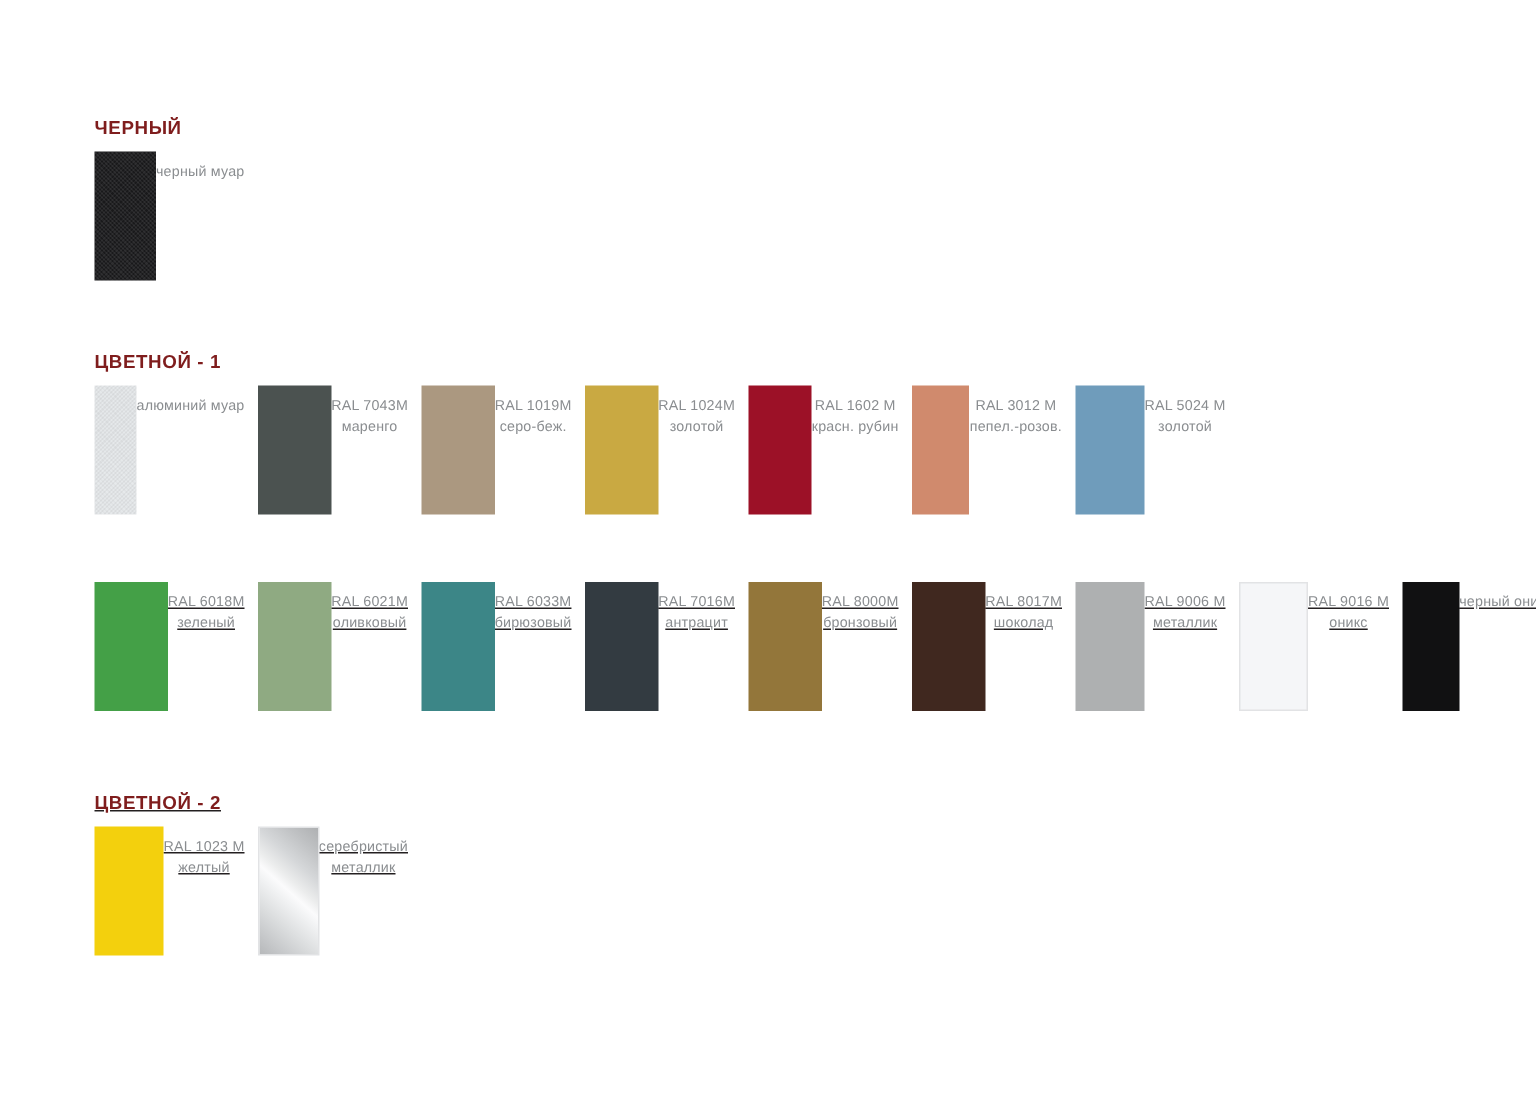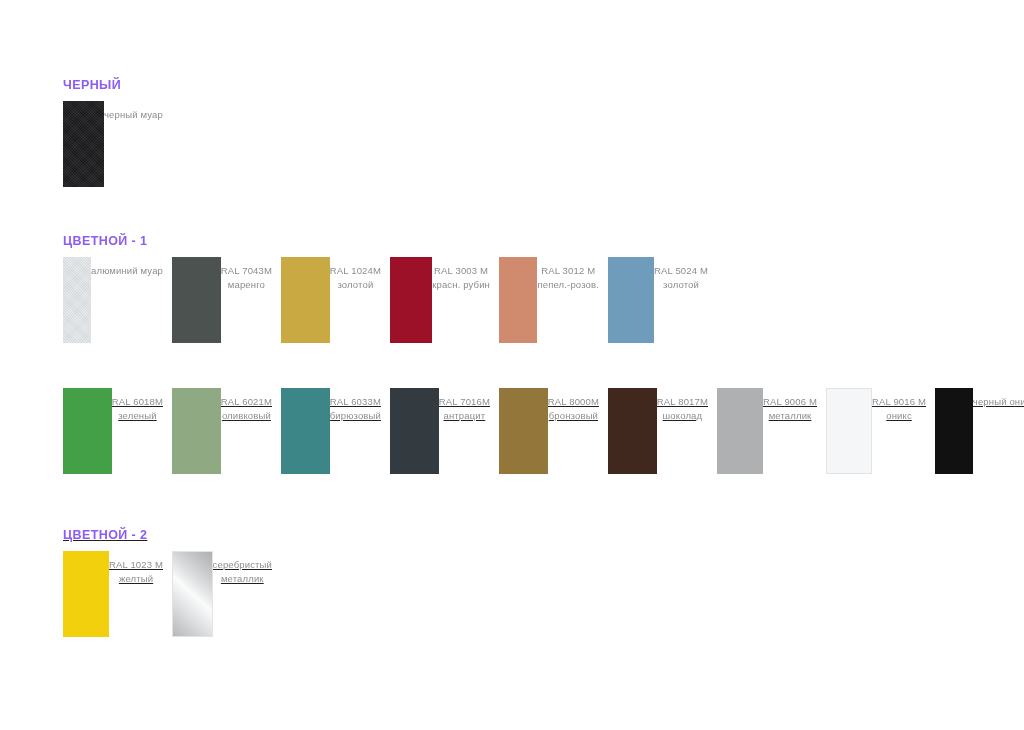--- a/index.html
+++ b/index.html
@@ -28,21 +28,21 @@
 
   
   .section {
     position: absolute;
     left: 63px;
   }
   .section-title {
     font-size: 12.5px;
     font-weight: 700;
     letter-spacing: 0.4px;
-    color: #8b5cf6;
+    color: #7f1d1d;
     text-transform: uppercase;
     line-height: 14px;
     margin: 0 0 9px 0;
     white-space: nowrap;
   }
 
   .row {
     display: flex;
     flex-direction: row;
     align-items: flex-start;
@@ -119,30 +119,37 @@
           </div>
         </div>
         <div class="swatch-cell">
           <div class="chip" style="background: rgb(75, 82, 80);"></div>
           <div class="caption">
             <span class="cap-line">RAL 7043M</span>
             <span class="cap-line">маренго</span>
           </div>
         </div>
         <div class="swatch-cell">
+          <div class="chip" style="background: rgb(171, 152, 128);"></div>
+          <div class="caption">
+            <span class="cap-line">RAL 1019M</span>
+            <span class="cap-line">серо-беж.</span>
+          </div>
+        </div>
+        <div class="swatch-cell">
           <div class="chip" style="background: rgb(201, 169, 66);"></div>
           <div class="caption">
             <span class="cap-line">RAL 1024M</span>
             <span class="cap-line">золотой</span>
           </div>
         </div>
         <div class="swatch-cell">
           <div class="chip" style="background: rgb(156, 17, 39);"></div>
           <div class="caption">
-            <span class="cap-line">RAL 3003 M</span>
+            <span class="cap-line">RAL 1602 M</span>
             <span class="cap-line">красн. рубин</span>
           </div>
         </div>
         <div class="swatch-cell">
           <div class="chip" style="background: rgb(208, 138, 109);"></div>
           <div class="caption">
             <span class="cap-line">RAL 3012 M</span>
             <span class="cap-line">пепел.-розов.</span>
           </div>
         </div>

